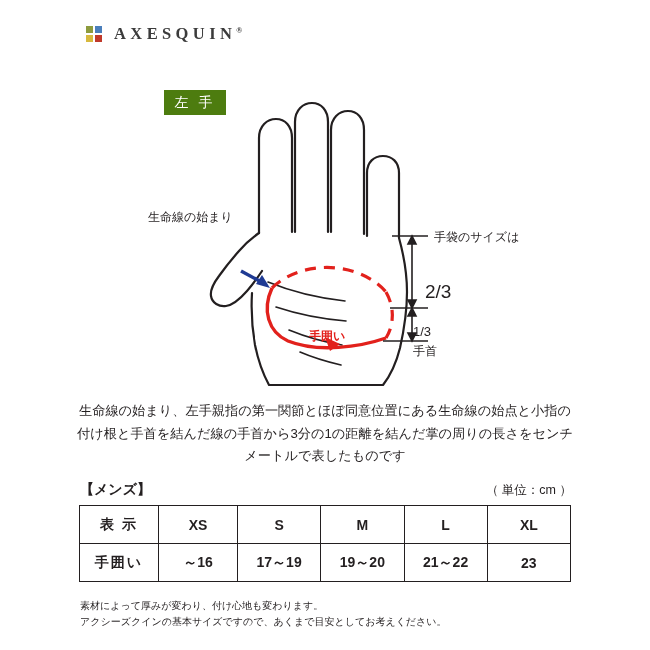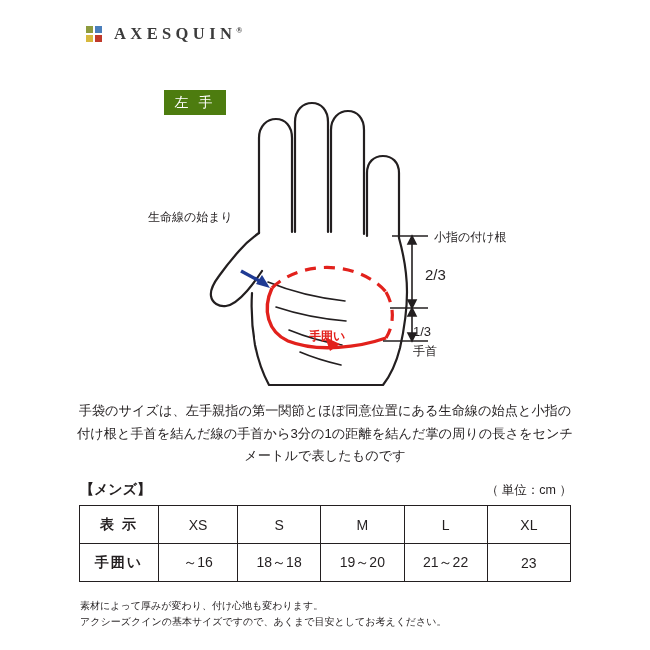--- a/index.html
+++ b/index.html
@@ -78,21 +78,21 @@
 
   
   .ann {
     position: absolute;
     font-size: 12px;
     white-space: nowrap;
     line-height: 1;
   }
   .ann-lifeline { left: 148px; top: 211px; }
   .ann-pinky    { left: 434px; top: 231px; }
-  .ann-twothird { left: 425px; top: 267px; font-size: 15px; }
+  .ann-twothird { left: 425px; top: 282px; font-size: 19px; }
   .ann-onethird { left: 413px; top: 325px; font-size: 13px; }
   .ann-wrist    { left: 413px; top: 345px; }
   .ann-tearai   { left: 309px; top: 330px; color: #e2211c; font-weight: bold; }
 
   
   .desc {
     position: absolute;
     left: 75px;
     top: 400px;
     width: 500px;
@@ -124,21 +124,21 @@
     top: 505px;
     width: 492px;
     border-collapse: collapse;
     table-layout: fixed;
   }
   table.size th, table.size td {
     border: 1px solid #231f20;
     height: 37px;
     text-align: center;
     font-size: 14px;
-    font-weight: normal;
+    font-weight: bold;
     padding: 0;
   }
   table.size th.rowhead {
     width: 78px;
     font-weight: bold;
     letter-spacing: 2px;
   }
   .cell-xs { width: 78px; }
 
   
@@ -229,45 +229,45 @@
       <line x1="412" y1="178" x2="412" y2="246"></line>
       <polygon points="412,176 408,184 416,184" fill="#231f20"></polygon>
       <polygon points="412,248 408,240 416,240" fill="#231f20"></polygon>
       <line x1="412" y1="250" x2="412" y2="279"></line>
       <polygon points="412,248 408,256 416,256" fill="#231f20"></polygon>
       <polygon points="412,281 408,273 416,273" fill="#231f20"></polygon>
     </g>
   </svg>
 
   <div class="ann ann-lifeline">生命線の始まり</div>
-  <div class="ann ann-pinky">小指の付け根</div>
+  <div class="ann ann-pinky">手袋のサイズは</div>
   <div class="ann ann-twothird">2/3</div>
   <div class="ann ann-onethird">1/3</div>
   <div class="ann ann-wrist">手首</div>
   <div class="ann ann-tearai">手囲い</div>
 
-  <div class="desc">手袋のサイズは、左手親指の第一関節とほぼ同意位置にある生命線の始点と小指の付け根と手首を結んだ線の手首から3分の1の距離を結んだ掌の周りの長さをセンチメートルで表したものです</div>
+  <div class="desc">生命線の始まり、左手親指の第一関節とほぼ同意位置にある生命線の始点と小指の付け根と手首を結んだ線の手首から3分の1の距離を結んだ掌の周りの長さをセンチメートルで表したものです</div>
 
   <div class="mens-label">【メンズ】</div>
   <div class="unit-label">（ 単位：cm ）</div>
 
   <table class="size">
     <tbody>
         <tr>
       <th class="rowhead">表 示</th>
       <th class="cell-xs">XS</th>
       <th>S</th>
       <th>M</th>
       <th>L</th>
       <th>XL</th>
     </tr>
     <tr>
       <th class="rowhead">手囲い</th>
       <td>～16</td>
-      <td>18～18</td>
+      <td>17～19</td>
       <td>19～20</td>
       <td>21～22</td>
       <td>23</td>
     </tr>
   </tbody>
     </table>
 
   <div class="notes">
     <div>素材によって厚みが変わり、付け心地も変わります。</div>
     <div>アクシーズクインの基本サイズですので、あくまで目安としてお考えください。</div>

